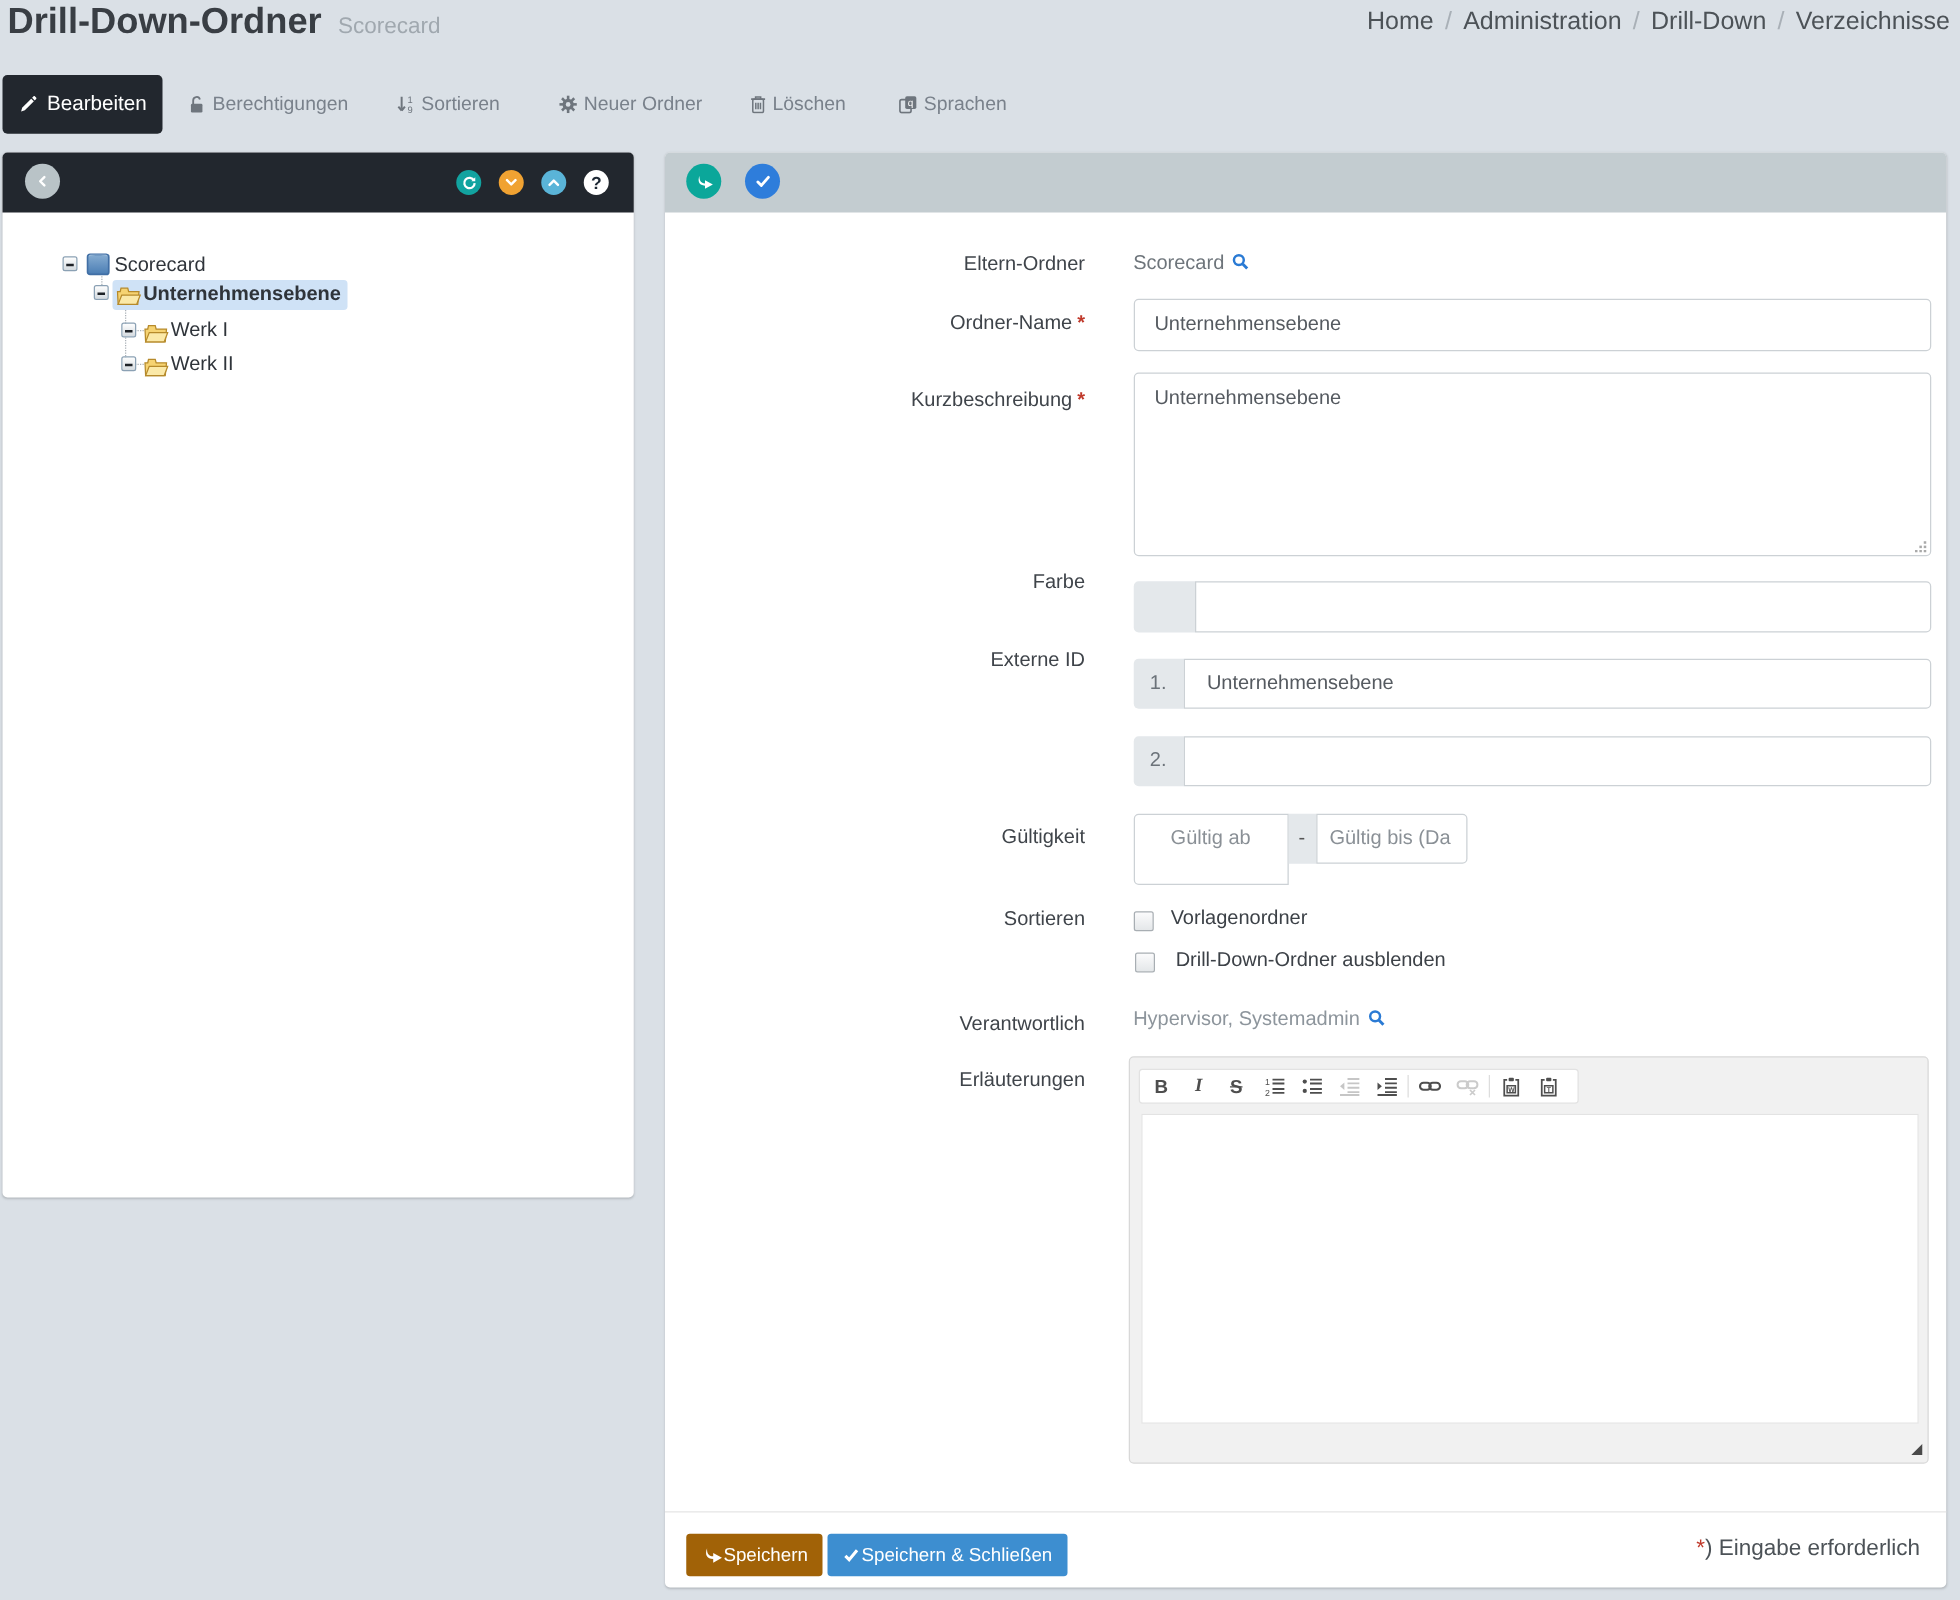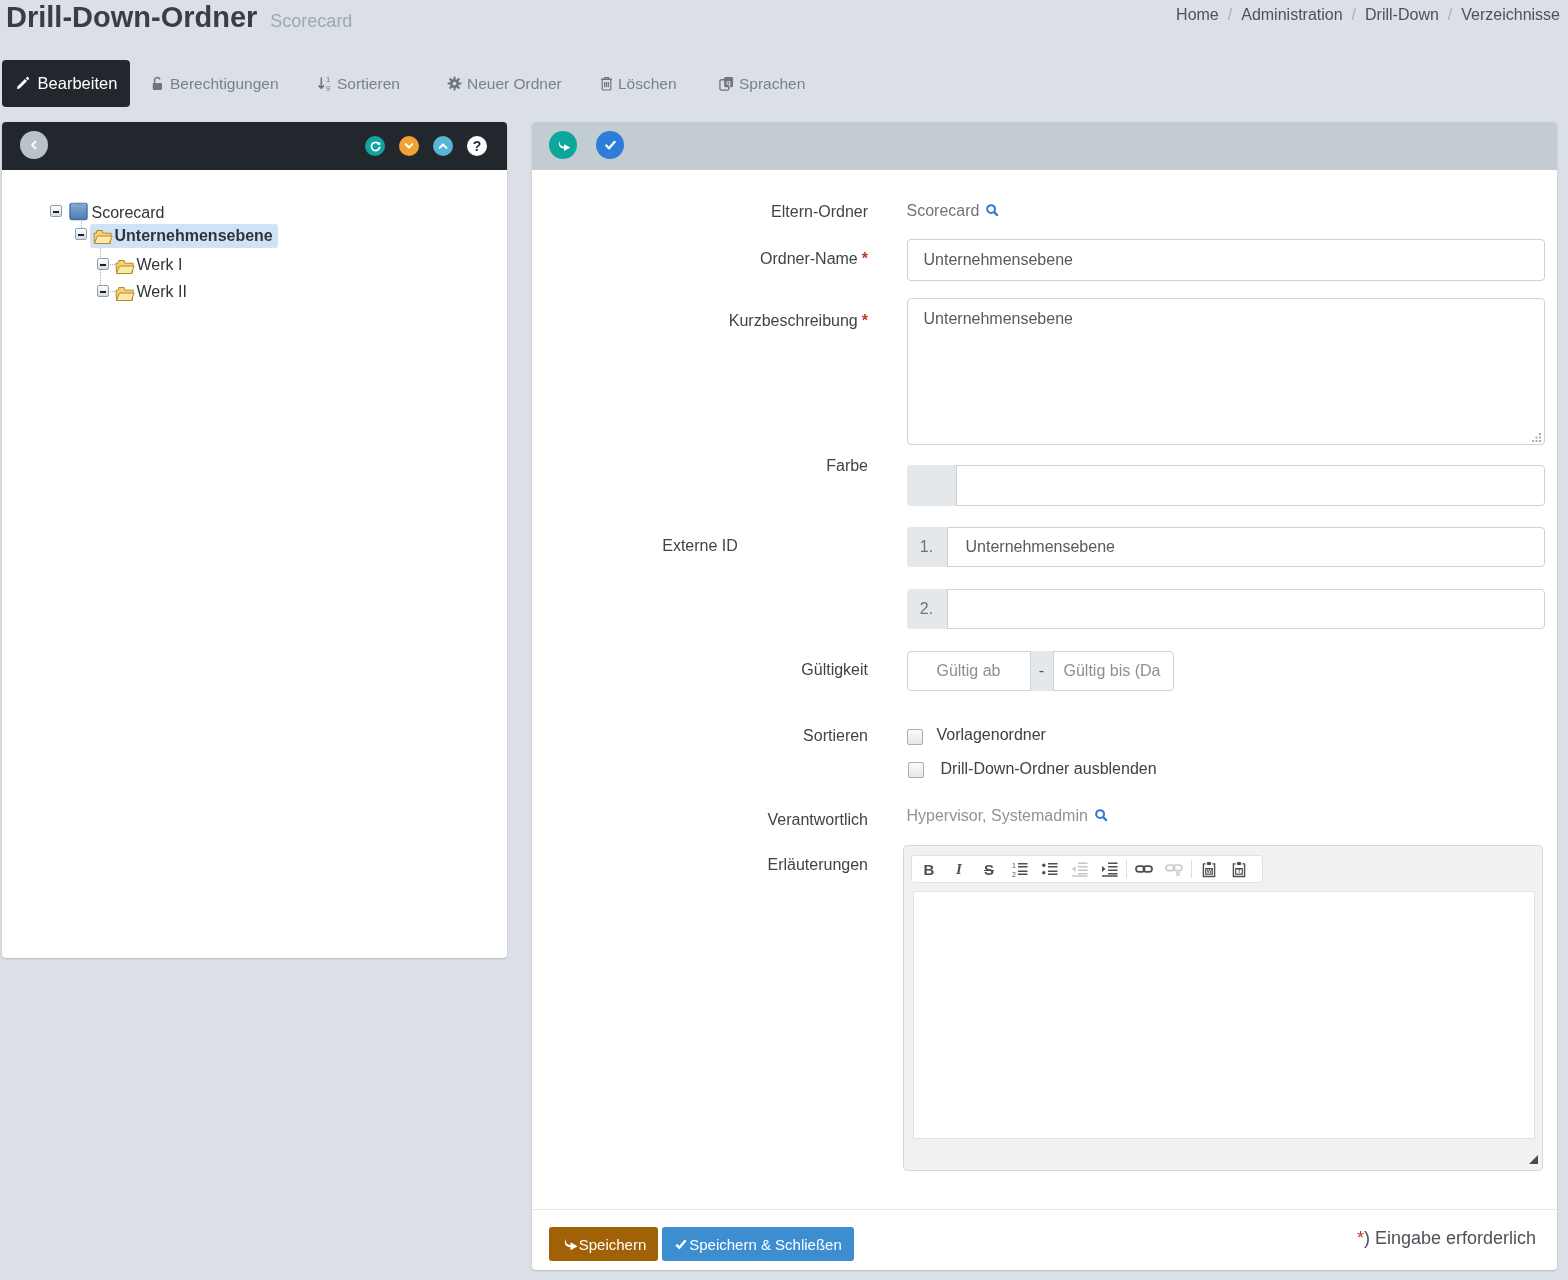--- a/index.html
+++ b/index.html
@@ -1,21 +1,21 @@
 <!DOCTYPE html>
 <html><head>
 <meta charset="utf-8">
 <style>
 * { margin:0; padding:0; box-sizing:border-box; }
 html,body { width:1568px; height:1280px; }
 body { background:#dae0e6; font-family:"Liberation Sans",sans-serif; position:relative; overflow:hidden; }
 .abs { position:absolute; }
 #title { position:absolute; left:6px; top:1px; font-size:29px; color:#393e44; font-weight:700; }
 #title span { font-size:18px; color:#a0a8af; font-weight:400; margin-left:13px; }
-#crumbs { position:absolute; top:6px; right:8px; font-size:16px; color:#4c5257;margin-left:20px; }
+#crumbs { position:absolute; top:6px; right:8px; font-size:20px; color:#4c5257;margin-left:20px; }
 #crumbs .sep { color:#a9b0b7; margin:0 9px; }
 
 .tb { position:absolute; top:60px; height:47px; display:flex; align-items:center; gap:5px; font-size:15.5px; color:#79818b; }
 .tb svg { display:block; }
 #btn-bearb { left:2px; width:128px; background:#22272e; border-radius:4px; color:#fff; font-size:16.5px; justify-content:center; gap:8px; }
 
 #lp { position:absolute; left:2px; top:122px; width:505px; height:836px; background:#fff; border-radius:4px; box-shadow:0 1px 2px rgba(0,0,0,.18); }
 #lp-head { position:absolute; left:0; top:0; width:100%; height:48px; background:#22272e; border-radius:4px 4px 0 0; }
 .circ { position:absolute; border-radius:50%; display:flex; align-items:center; justify-content:center; }
 
@@ -194,27 +194,27 @@
           <rect x="3.5" y="4.5" width="2" height="2"></rect>
           <rect x="7" y="8" width="2" height="2"></rect>
           <rect x="3.5" y="8" width="2" height="2"></rect>
           <rect x="0" y="8" width="2" height="2"></rect>
         </g>
       </svg>
 </div>
 <div class="flabel" style="top:335px;">Farbe</div>
 <div class="addon" style="left:374.5px;top:343px;width:49px;height:41px;"></div>
 <div class="inp" style="left:423.5px;top:343px;width:589.5px;height:41px;border-radius:0 4px 4px 0;"></div>
-<div class="flabel" style="top:415px;text-align:center;">Externe ID</div>
+<div class="flabel" style="top:398px;">Externe ID</div>
 <div class="addon" style="left:374.5px;top:405px;width:40px;height:40px;">1.</div>
 <div class="inp" style="left:414.5px;top:405px;width:598.5px;height:40px;border-radius:0 4px 4px 0;line-height:38px;padding-left:18px;">Unternehmensebene</div>
 <div class="addon" style="left:374.5px;top:467px;width:40px;height:40px;">2.</div>
 <div class="inp" style="left:414.5px;top:467px;width:598.5px;height:40px;border-radius:0 4px 4px 0;"></div>
 <div class="flabel" style="top:539px;">Gültigkeit</div>
-<div class="inp" style="left:374.5px;top:529px;width:124px;height:40px;line-height:38px;text-align:center;color:#8a9096;border-radius:4px 0 0 4px;">Gültig ab</div>
+<div class="inp" style="left:374.5px;top:529px;width:124px;height:57px;line-height:38px;text-align:center;color:#8a9096;border-radius:4px 0 0 4px;">Gültig ab</div>
 <div class="addon" style="left:498.5px;top:529px;width:22px;height:40px;border-radius:0;color:#555;">-</div>
 <div class="inp" style="left:520.5px;top:529px;width:121.5px;height:40px;line-height:38px;padding-left:10px;color:#8a9096;border-radius:0 4px 4px 0;overflow:hidden;white-space:nowrap;">Gültig bis (Da</div>
 <div class="flabel" style="top:605px;">Sortieren</div>
 <div class="cb" style="left:374.5px;top:606.5px;"></div>
 <div class="cblab" style="left:404.5px;top:604px;">Vorlagenordner</div>
 <div class="cb" style="left:375.5px;top:640px;"></div>
 <div class="cblab" style="left:408.5px;top:638px;">Drill-Down-Ordner ausblenden</div>
 <div class="flabel" style="top:689px;">Verantwortlich</div>
 <div class="abs" style="left:374.5px;top:685px;font-size:16px;color:#8d959c;">Hypervisor, Systemadmin<span class="glass"><svg width="15" height="15" viewBox="0 0 16 16">
           <circle cx="6.5" cy="6.5" r="4.2" stroke="#2a7ad4" stroke-width="2.1" fill="none"></circle>

